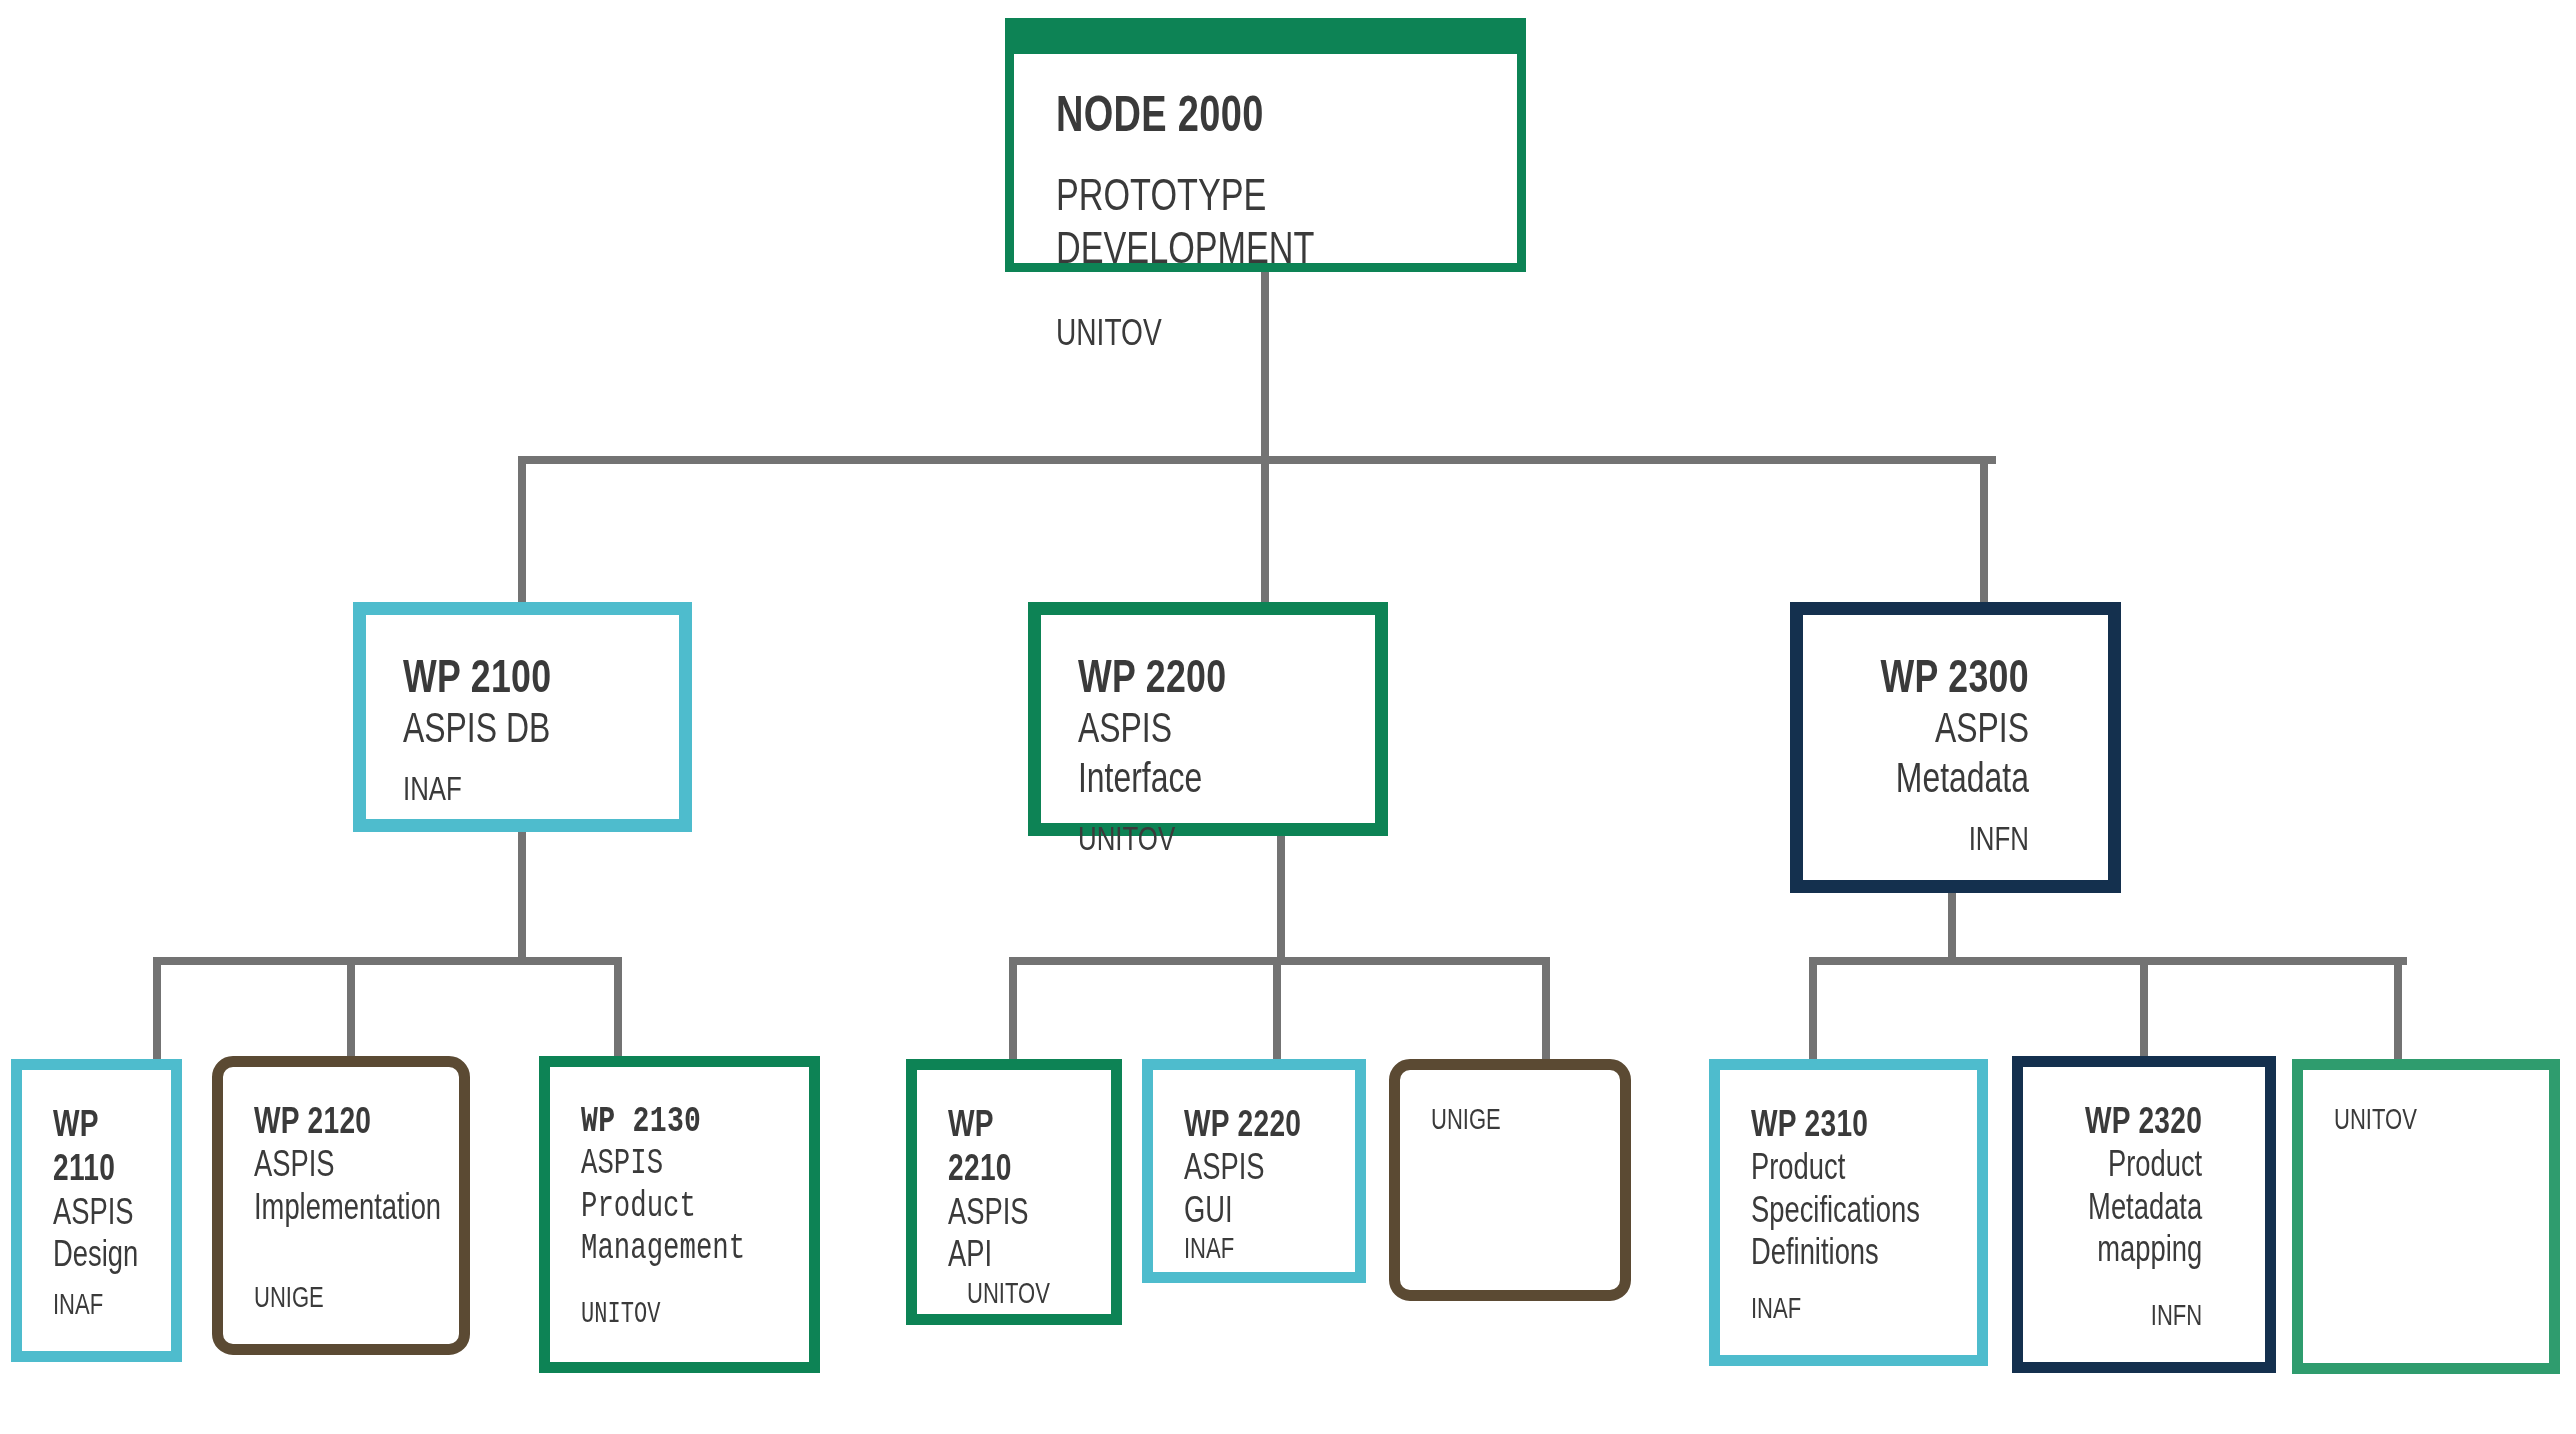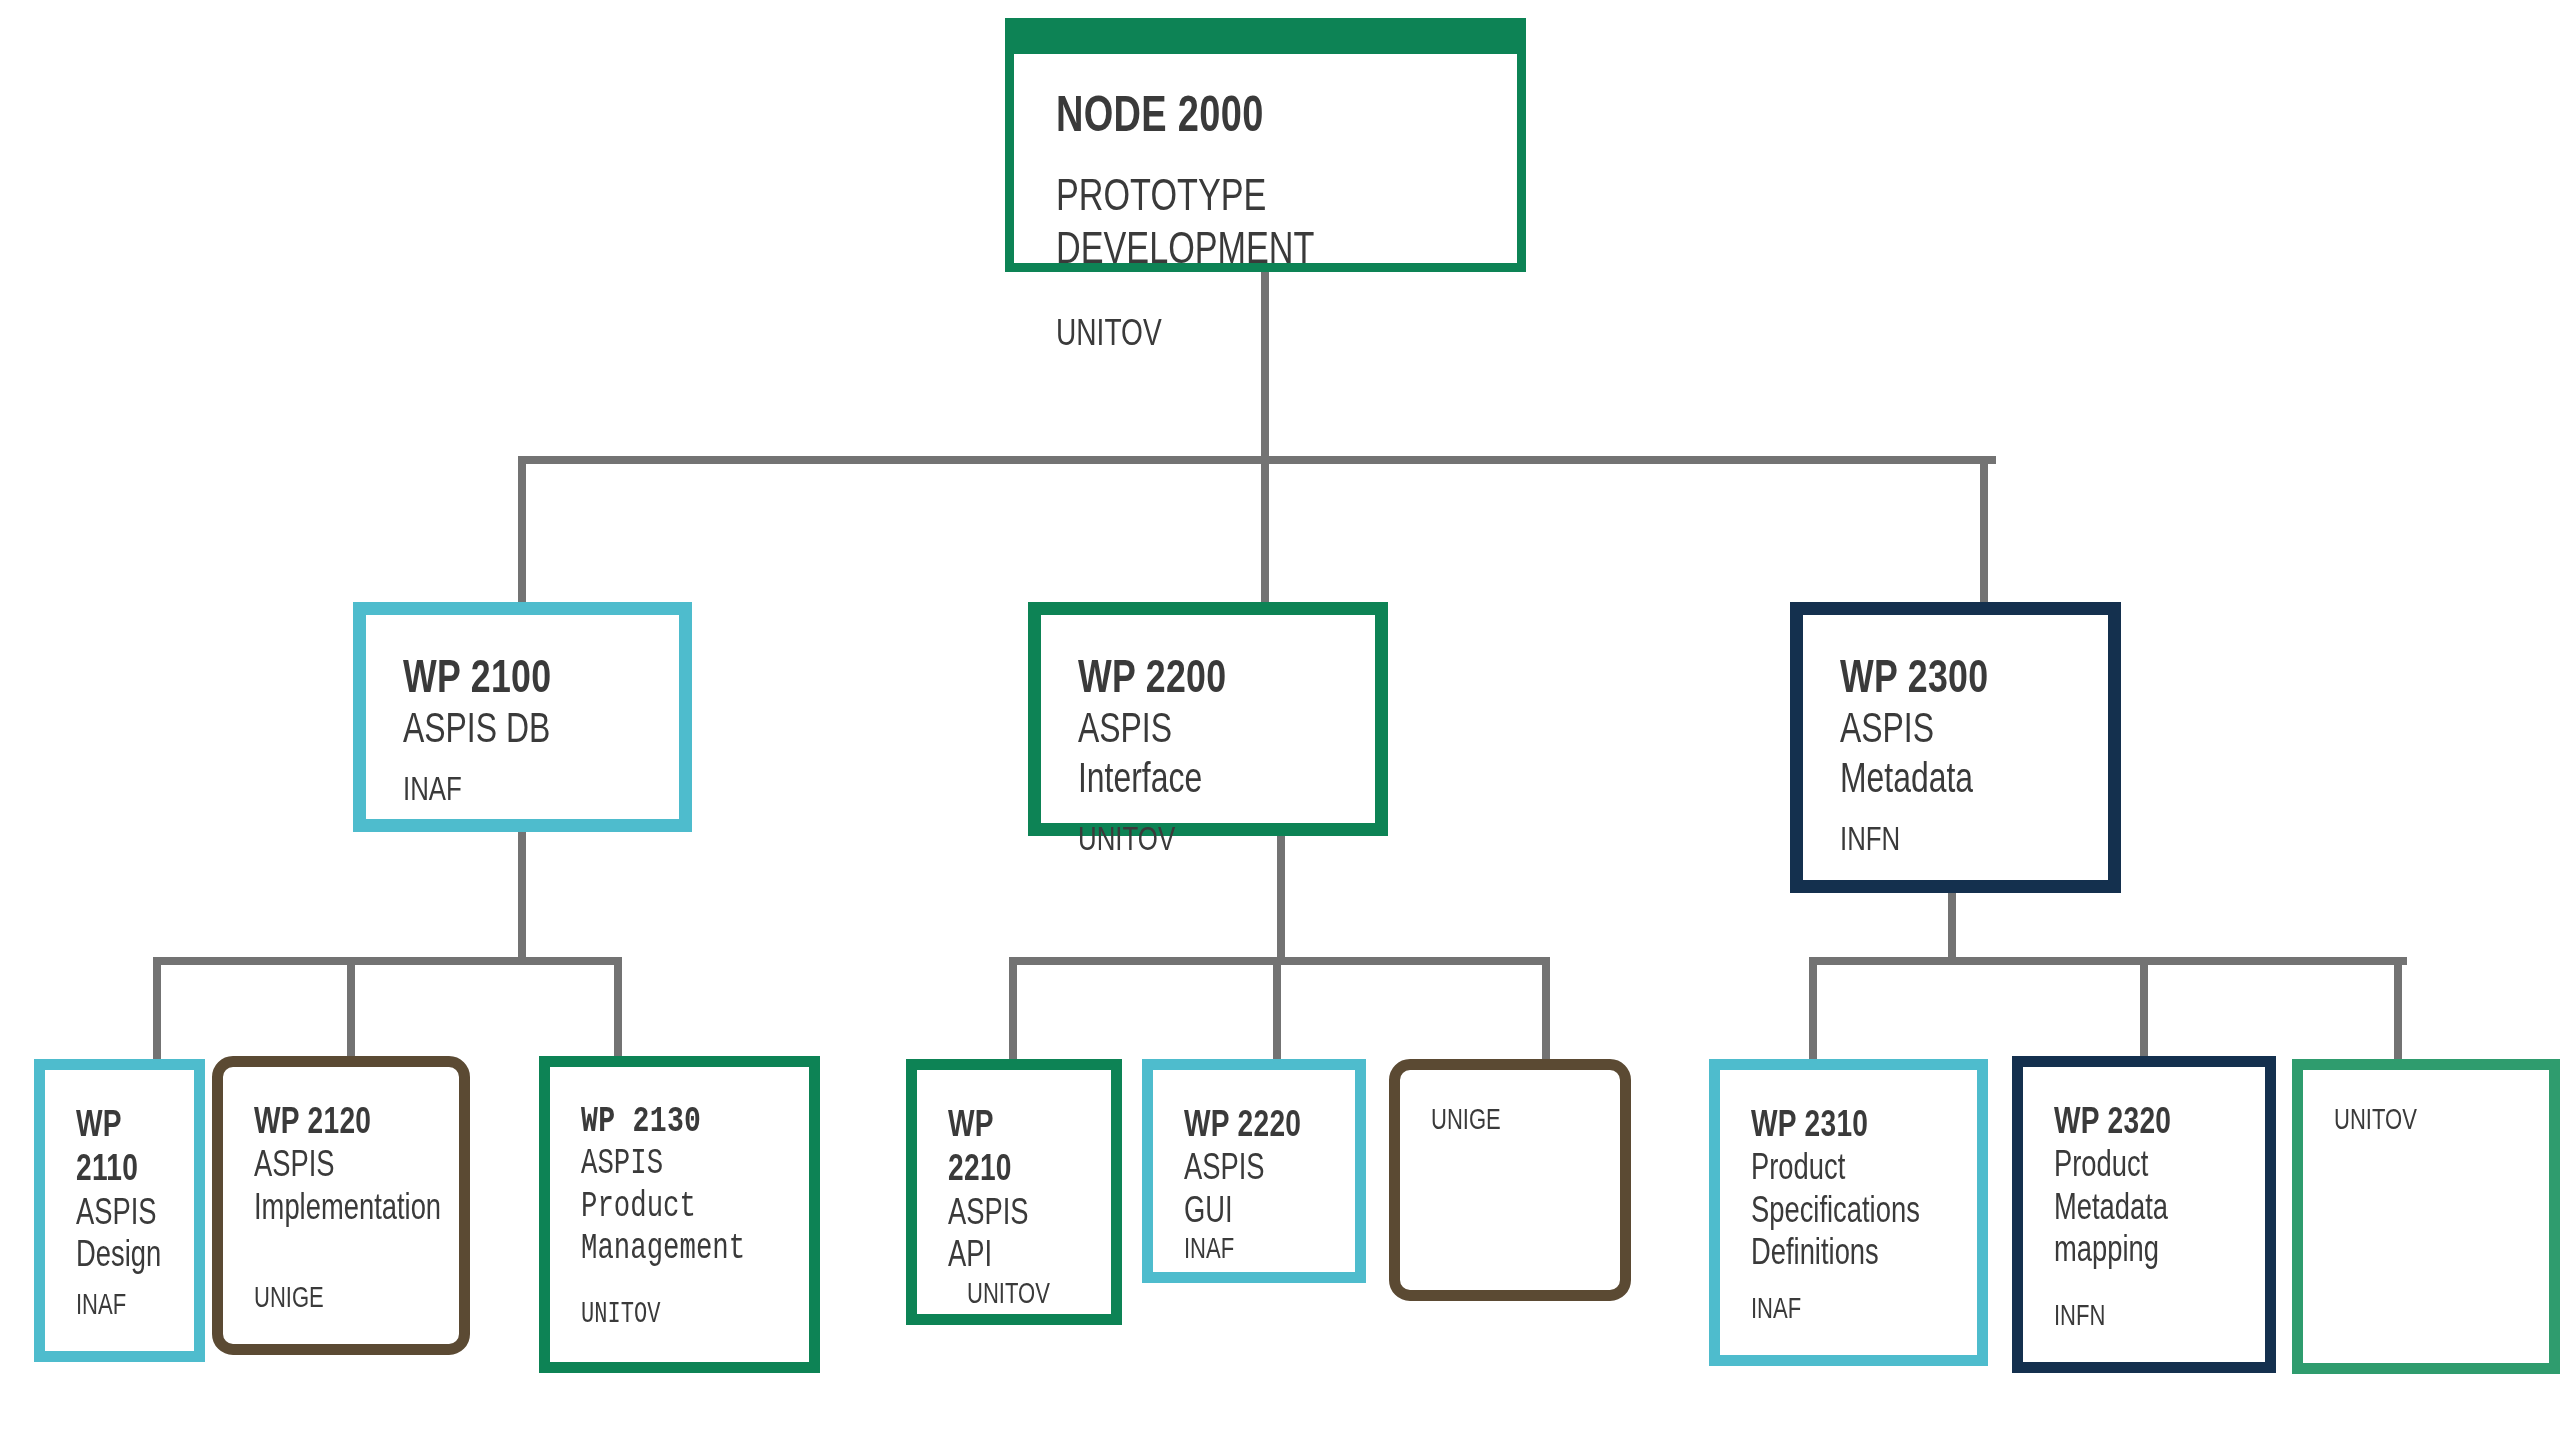--- a/index.html
+++ b/index.html
@@ -10,21 +10,21 @@
   .cn{position:absolute;background:#737373;z-index:0;}
   .cn.v{width:8px;}
   .cn.h{height:8px;}
 
   
   .node{position:absolute;z-index:1;background:#ffffff;border-style:solid;box-sizing:border-box;
         color:#3a3a3a;display:flex;flex-direction:column;}
   .b-green{border-color:#0d8355;}
   .b-green-light{border-color:#2f9c6e;}
   .b-cyan{border-color:#4ebccd;}
-  .b-navy{border-color:#14304e;}
+  .b-navy{border-color:#14304e;text-align:right;}
   .b-brown{border-color:#5b4a33;border-radius:21px;}
 
   .code,.label,.org{transform:scaleX(0.76);transform-origin:left top;white-space:pre-line;}
   .code{font-weight:bold;letter-spacing:0.4px;}
   .label{font-weight:normal;}
   .org{font-weight:normal;}
 
   
   .lvl0{border-width:36px 9.7px 9.7px 9.7px;padding:32px 21px 32px 42px;gap:24px;}
   .lvl0 .code{font-size:50px;line-height:1.15;}
@@ -41,21 +41,21 @@
   .lvl2{border-width:11.3px;padding:32px 16px 29px 31px;justify-content:space-between;}
   .lvl2 .code{font-size:37px;line-height:1.2;}
   .lvl2 .label{font-size:36px;line-height:1.18;}
   .lvl2 .org{font-size:29px;line-height:1.2;}
 
   
   #n2000{left:1005px;top:18px;width:521px;height:254px;}
   #n2100{left:353px;top:602px;width:339px;height:230px;}
   #n2200{left:1028px;top:602px;width:360px;height:234px;}
   #n2300{left:1790px;top:602px;width:331px;height:291px;}
-  #n2110{left:34px;top:1059px;width:171px;height:303px;}
+  #n2110{left:11px;top:1059px;width:171px;height:303px;}
   #n2120{left:212px;top:1056px;width:258px;height:299px;}
   #n2130{left:539px;top:1056px;width:281px;height:317px;font-family:Liberation Mono, monospace;}
   #n2210{left:906px;top:1059px;width:216px;height:266px;align-items:center;}
   #n2220{left:1142px;top:1059px;width:224px;height:224px;}
   #n2230{left:1389px;top:1059px;width:242px;height:242px;}
   #n2310{left:1709px;top:1059px;width:279px;height:307px;}
   #n2320{left:2012px;top:1056px;width:264px;height:317px;}
   #n2330{left:2292px;top:1059px;width:268px;height:315px;}
 </style>
 </head>

